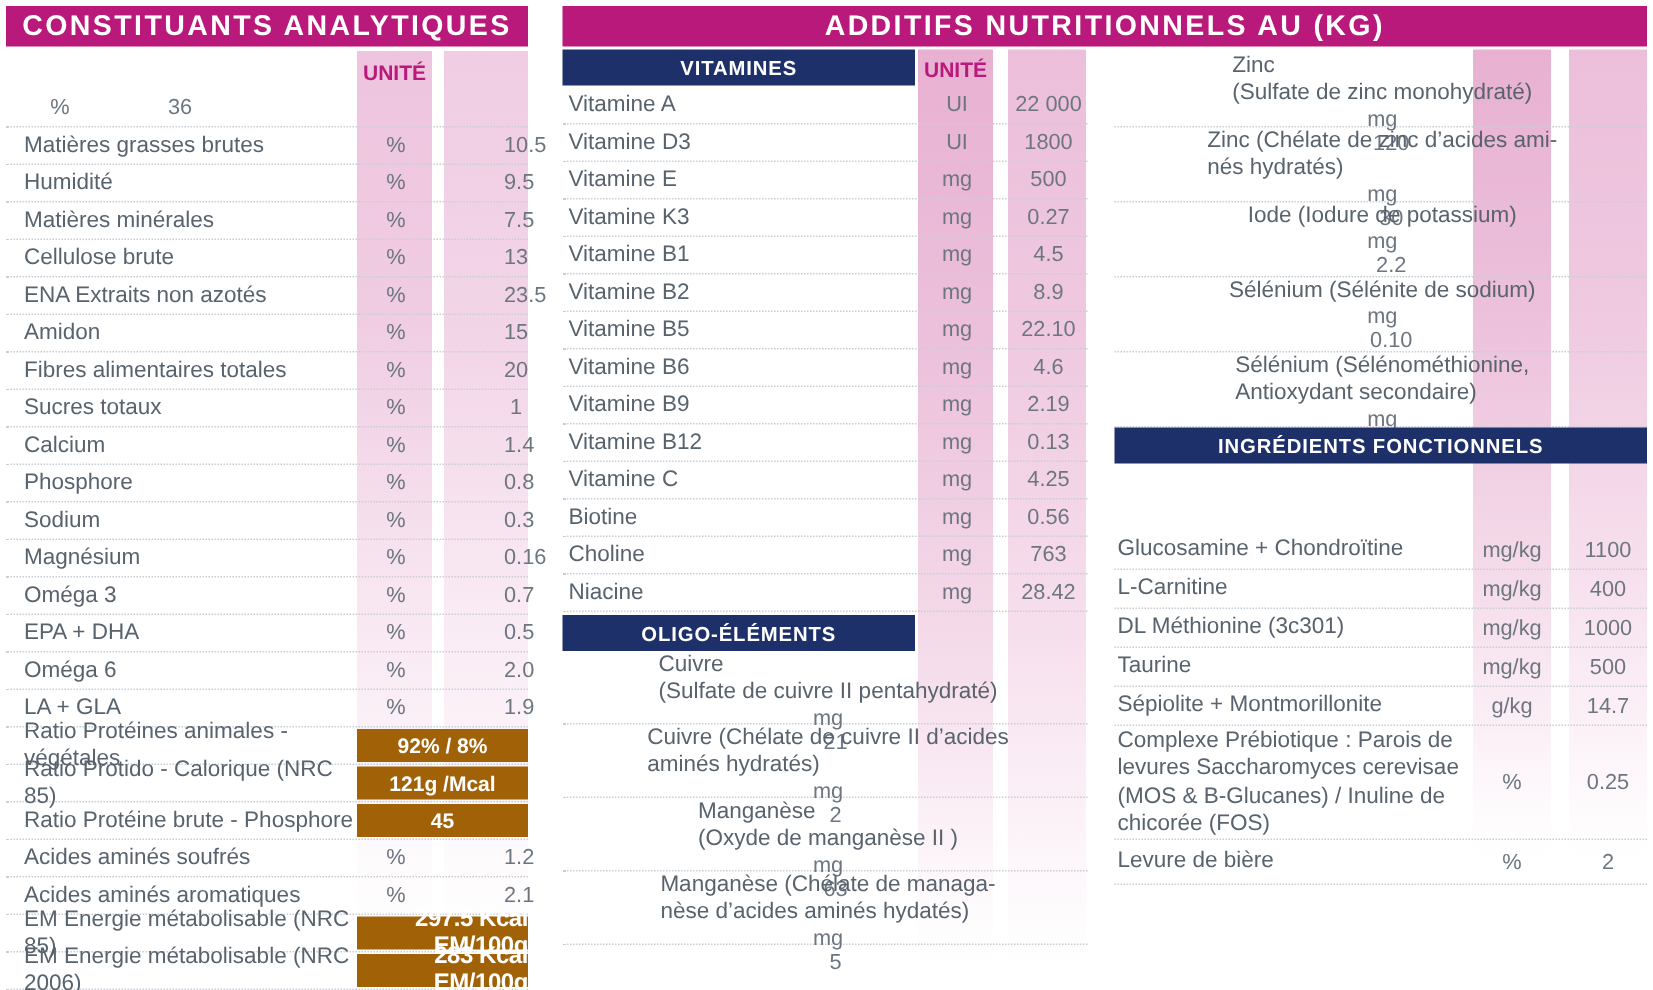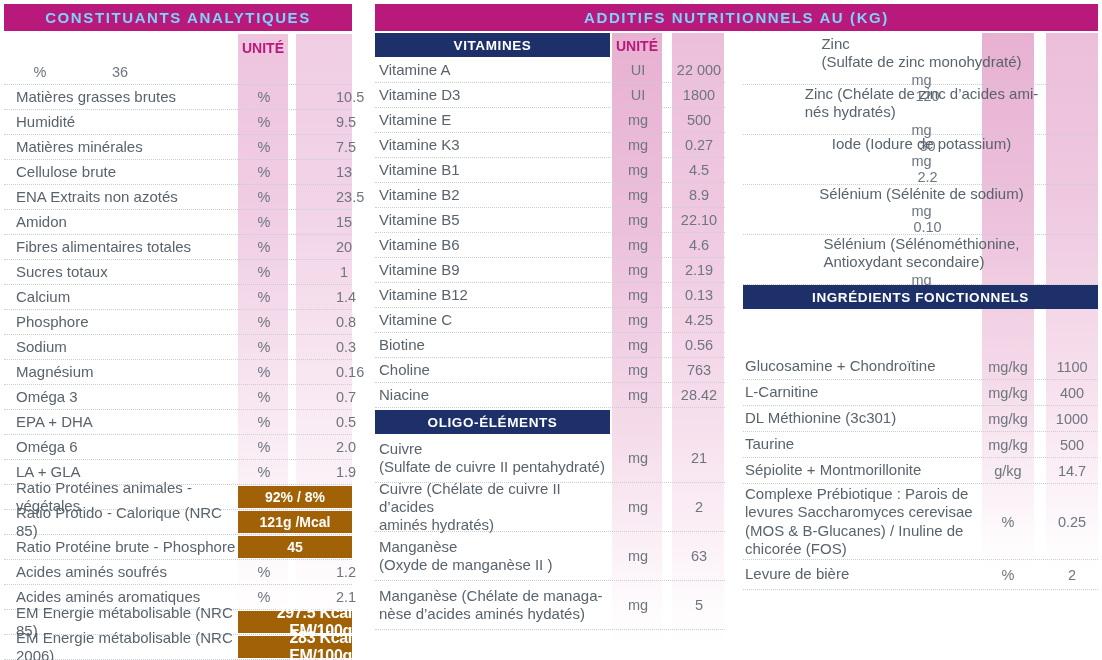--- a/index.html
+++ b/index.html
@@ -2,23 +2,23 @@
 <html><head>
 <meta charset="utf-8">
 <style>
   * { margin:0; padding:0; box-sizing:border-box; }
   html,body { background:#ffffff; }
   body { font-family:"Liberation Sans", sans-serif; }
   .screen { position:relative; width:1102px; height:660px; background:#fff; overflow:hidden; }
 
   
   .main-header {
-    position:absolute; height:27px; background:#b9197b; color:#7dd3fc;
+    position:absolute; height:27px; background:#b9197b; color:#ffffff;
     display:flex; align-items:center; justify-content:center;
-    font-size:15px; font-weight:bold; letter-spacing:1.6px;
+    font-size:19px; font-weight:bold; letter-spacing:1.6px;
   }
   .sub-header {
     position:absolute; height:24px; background:#1d3069; color:#fff;
     display:flex; align-items:center; justify-content:center;
     font-size:13.5px; font-weight:bold; letter-spacing:.6px;
   }
 
   
   .band { position:absolute; top:0; pointer-events:none; }
   .band.unit-l  { background:linear-gradient(180deg,#eec4de 0%,#f0cde3 30%,#f8e7f1 62%,#fefbfd 90%,#fff 100%); }
@@ -64,21 +64,21 @@
   #mid-section .band.unit-m  { left:237px; top:0; width:50px; height:610px; }
   #mid-section .band.value-m { left:297px; top:0; width:52px; height:610px; }
   #mid-section .unit-caption { left:237px; top:2px; width:50px; height:22px; }
   #mid-section .rows.vit-rows { top:25px; }
   #mid-section .row { padding-left:4px; }
   #mid-section .rows.vit-rows .row { height:25px; }
   #mid-section .row .unit  { width:50px; }
   #mid-section .row .value { width:52px; margin-left:10px; }
   #mid-section .sub-header.oligo { left:0; top:377px; width:235px; }
   #mid-section .rows.oligo-rows { top:401px; }
-  #mid-section .rows.oligo-rows .row { height:49px; }
+  #mid-section .rows.oligo-rows .row { height:49px;flex-direction:column; }
 
   
   #right-section { position:absolute; left:743px; top:33px; width:355px; height:627px; }
   #right-section .band.unit-m  { left:239px; top:0; width:52px; height:540px; }
   #right-section .band.value-m { left:303px; top:0; width:52px; height:540px; }
   #right-section .rows.mineral-rows { top:2px; }
   #right-section .row { padding-left:2px; }
   #right-section .rows.mineral-rows .row { height:50px;flex-direction:column; }
   #right-section .row .unit  { width:52px; }
   #right-section .row .value { width:52px; margin-left:12px; }

